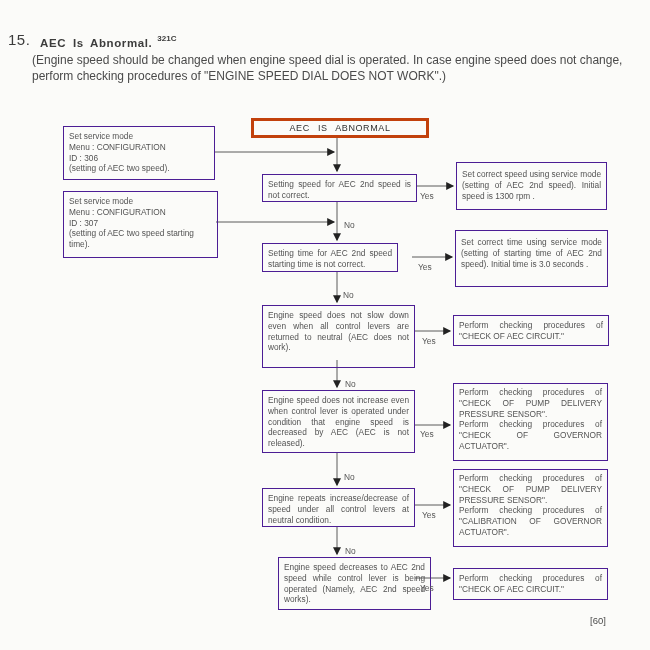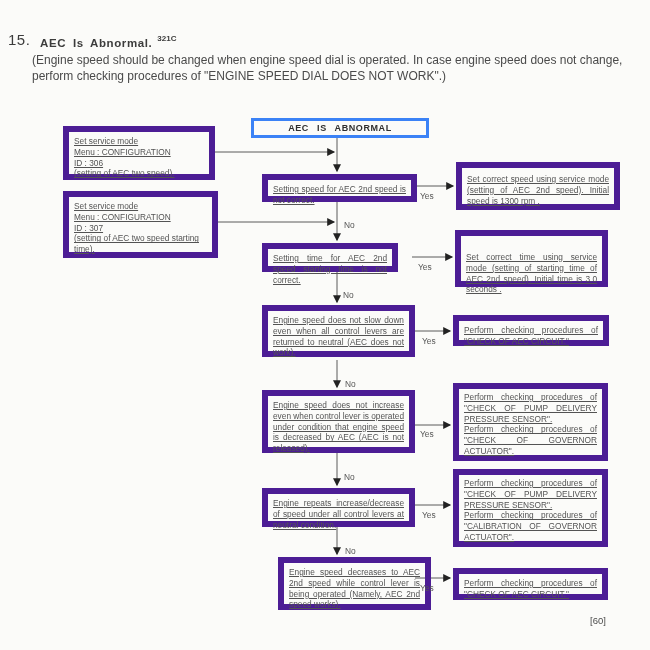--- a/index.html
+++ b/index.html
@@ -11,29 +11,29 @@
     -webkit-font-smoothing:antialiased;
   }
   .abs{position:absolute;}
   
   .h-index{left:8px;top:31px;font-size:15px;font-weight:normal;color:#3c3c3c;letter-spacing:.5px;}
   .h-title{left:40px;top:34px;font-size:11.5px;font-weight:bold;color:#3c3c3c;word-spacing:3px;letter-spacing:.6px;}
   .h-code{font-size:8px;font-weight:bold;vertical-align:6px;letter-spacing:0;word-spacing:0;margin-left:5px;}
   .h-note{left:32px;top:52px;width:596px;font-size:12px;line-height:1.34;color:#4a4a4a;white-space:pre-line;}
   
   .box{
-    position:absolute;border:6px solid #4c1d95;background:transparent;
+    position:absolute;border:1px solid #4c1d95;background:transparent;
     font-size:8.3px;line-height:1.3;color:#535353;
-    padding:4px 5px;box-sizing:border-box;white-space:pre-line;text-decoration:underline;
+    padding:4px 5px;box-sizing:border-box;white-space:pre-line;
   }
   .just{text-align:justify;}
   .startbox{
-    position:absolute;border:3px solid #3b82f6;box-sizing:border-box;
+    position:absolute;border:3px solid #c2410c;box-sizing:border-box;
     display:flex;align-items:center;justify-content:center;
-    font-size:9px;font-weight:bold;color:#2e2e2e;word-spacing:5px;letter-spacing:.6px;
+    font-size:9px;font-weight:normal;color:#2e2e2e;word-spacing:5px;letter-spacing:.6px;
     background:transparent;
   }
   .edge-label{position:absolute;font-size:8.4px;color:#565656;margin-top:16px;}
   .pagenum{left:590px;top:615px;font-size:9.5px;color:#4a4a4a;}
   svg.connectors{position:absolute;left:0;top:0;pointer-events:none;}
 </style>
 </head>
 <body>
 
 <span class="abs h-index">15.</span>
@@ -76,27 +76,27 @@
 Menu : CONFIGURATION
 ID : 306
  (setting of AEC two speed).</div>
 <div class="box" style="left:63px;top:191px;width:155px;height:67px;">Set service mode
 Menu : CONFIGURATION
 ID : 307
 (setting of AEC two speed starting time).</div>
 
 <div class="box just" style="left:262px;top:174px;width:155px;height:28px;">Setting speed for AEC 2nd speed is not correct.</div>
 <div class="box just" style="left:262px;top:243px;width:136px;height:29px;">Setting time for AEC 2nd speed starting time is not correct.</div>
-<div class="box just" style="left:262px;top:305px;width:153px;height:52px;">Engine speed does not slow down even when all control levers are returned to neutral (AEC does not work).</div>
+<div class="box just" style="left:262px;top:305px;width:153px;height:63px;">Engine speed does not slow down even when all control levers are returned to neutral (AEC does not work).</div>
 <div class="box just" style="left:262px;top:390px;width:153px;height:63px;">Engine speed does not increase even when control lever is operated under condition that engine speed is decreased by AEC (AEC is not released).</div>
 <div class="box just" style="left:262px;top:488px;width:153px;height:39px;">Engine repeats increase/decrease of speed under all control levers at neutral condition.</div>
 <div class="box just" style="left:278px;top:557px;width:153px;height:53px;">Engine speed decreases to AEC 2nd speed while control lever is being operated (Namely, AEC 2nd speed works).</div>
 
-<div class="box just" style="left:456px;top:162px;width:164px;height:48px;padding-top:6px;">Set correct speed using service mode (setting of AEC 2nd speed). Initial speed is 1300 rpm .</div>
-<div class="box just" style="left:455px;top:230px;width:153px;height:57px;padding-top:16px;">Set correct time using service mode (setting of starting time of AEC 2nd speed).  Initial time is 3.0 seconds .</div>
+<div class="box just" style="left:456px;top:162px;width:151px;height:48px;padding-top:6px;">Set correct speed using service mode (setting of AEC 2nd speed). Initial speed is 1300 rpm .</div>
+<div class="box just" style="left:455px;top:230px;width:153px;height:57px;padding-top:6px;">Set correct time using service mode (setting of starting time of AEC 2nd speed).  Initial time is 3.0 seconds .</div>
 <div class="box just" style="left:453px;top:315px;width:156px;height:31px;">Perform checking procedures of "CHECK OF AEC CIRCUIT."</div>
 <div class="box just" style="left:453px;top:383px;width:155px;height:78px;padding-top:3px;">Perform checking procedures of "CHECK OF PUMP DELIVERY PRESSURE SENSOR".
 Perform checking procedures of "CHECK OF GOVERNOR ACTUATOR".</div>
 <div class="box just" style="left:453px;top:469px;width:155px;height:78px;padding-top:3px;">Perform checking procedures of "CHECK OF PUMP DELIVERY PRESSURE SENSOR".
 Perform checking procedures of "CALIBRATION OF GOVERNOR ACTUATOR".</div>
 <div class="box just" style="left:453px;top:568px;width:155px;height:32px;">Perform checking procedures of "CHECK OF AEC CIRCUIT."</div>
 
 <span class="edge-label" style="left:420px;top:175px;">Yes</span>
 <span class="edge-label" style="left:418px;top:246px;">Yes</span>
 <span class="edge-label" style="left:422px;top:320px;">Yes</span>

